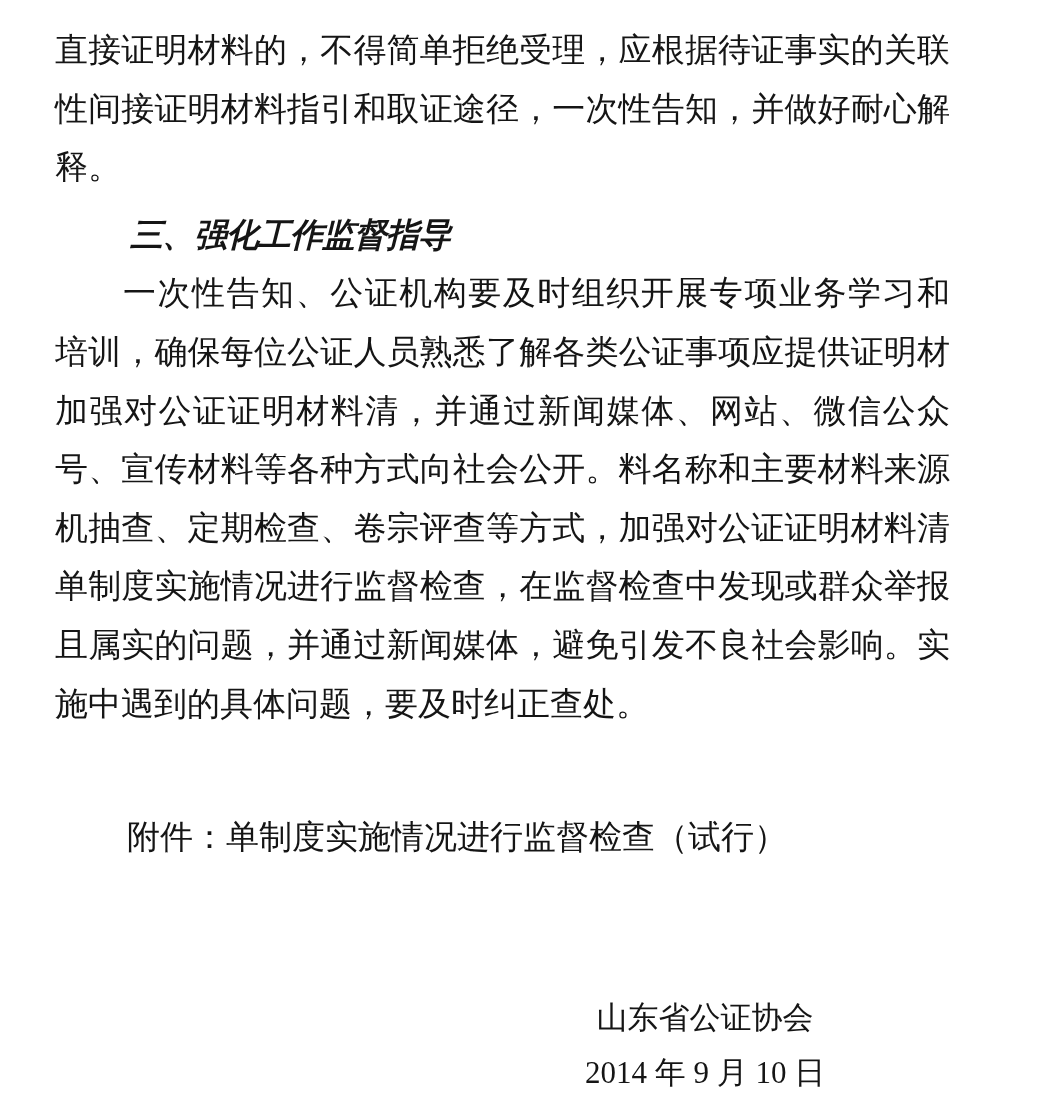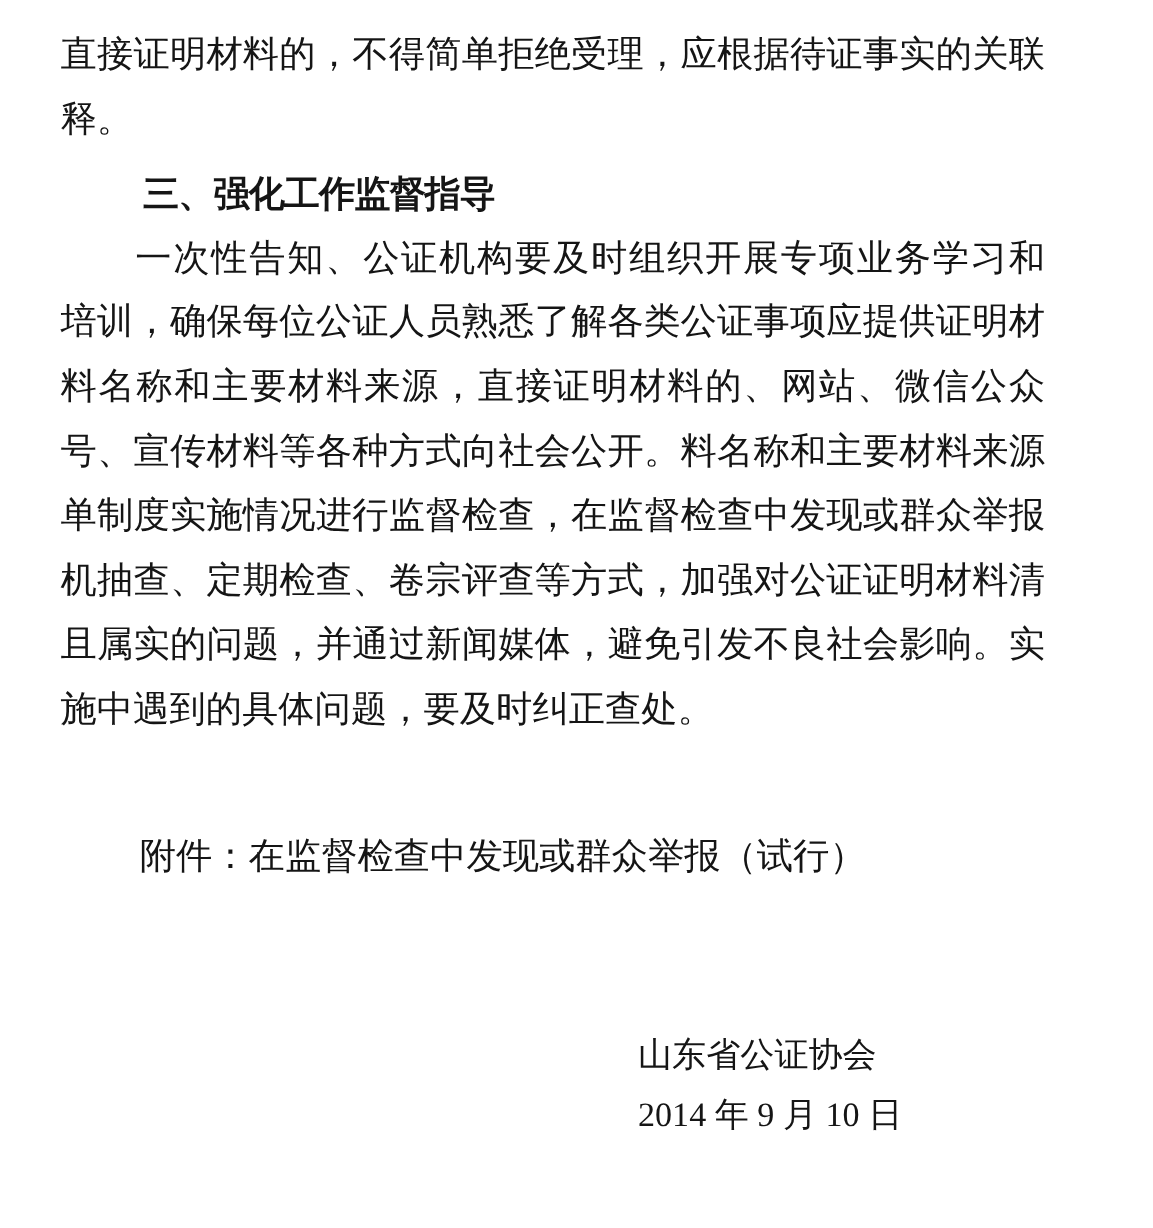--- a/index.html
+++ b/index.html
@@ -42,63 +42,65 @@
   }
   .line.indent {
     text-indent: 68px;
   }
   .heading-line {
     margin-top: 9px;
     text-indent: 75px;
     font-family: "Liberation Sans", "DejaVu Sans", sans-serif;
     font-weight: 700;
     letter-spacing: -1px;
+    font-style: italic;
   }
   .attachment-line {
     margin-top: 75px;
     text-indent: 72px;
   }
   .signature-block {
     margin-top: 123px;
     margin-left: 525px;
     width: 250px;
-    text-align: left;
+    text-align: center;
   }
   .signature-block .sig-line {
     height: 55px;
     line-height: 55px;
     font-size: 31px;
     white-space: nowrap;
   }
 </style>
 </head>
 <body>
 
 <div class="page">
   <div class="textblock">
 
     <div>
       <div class="line full">直接证明材料的，不得简单拒绝受理，应根据待证事实的关联</div>
+      <div class="line full">性间接证明材料指引和取证途径，一次性告知，并做好耐心解</div>
       <div class="line">释。</div>
     </div>
 
     <div class="line heading-line">三、强化工作监督指导</div>
 
     <div>
       <div class="line full indent">一次性告知、公证机构要及时组织开展专项业务学习和</div>
       <div class="line full">培训，确保每位公证人员熟悉了解各类公证事项应提供证明材</div>
-      <div class="line full">料名称和主要材料来源，直接证明材料的、网站、微信公众</div>
+      <div class="line full">加强对公证证明材料清，并通过新闻媒体、网站、微信公众</div>
       <div class="line full">号、宣传材料等各种方式向社会公开。料名称和主要材料来源</div>
+      <div class="line full">机抽查、定期检查、卷宗评查等方式，加强对公证证明材料清</div>
       <div class="line full">单制度实施情况进行监督检查，在监督检查中发现或群众举报</div>
-      <div class="line full">机抽查、定期检查、卷宗评查等方式，加强对公证证明材料清</div>
       <div class="line full">且属实的问题，并通过新闻媒体，避免引发不良社会影响。实</div>
       <div class="line">施中遇到的具体问题，要及时纠正查处。</div>
     </div>
 
-    <div class="line attachment-line">附件：在监督检查中发现或群众举报（试行）</div>
+    <div class="line attachment-line">附件：单制度实施情况进行监督检查（试行）</div>
 
     <div class="signature-block">
       <div class="sig-line">山东省公证协会</div>
       <div class="sig-line">2014 年 9 月 10 日</div>
     </div>
 
   </div>
 </div>
 
 </body></html>

